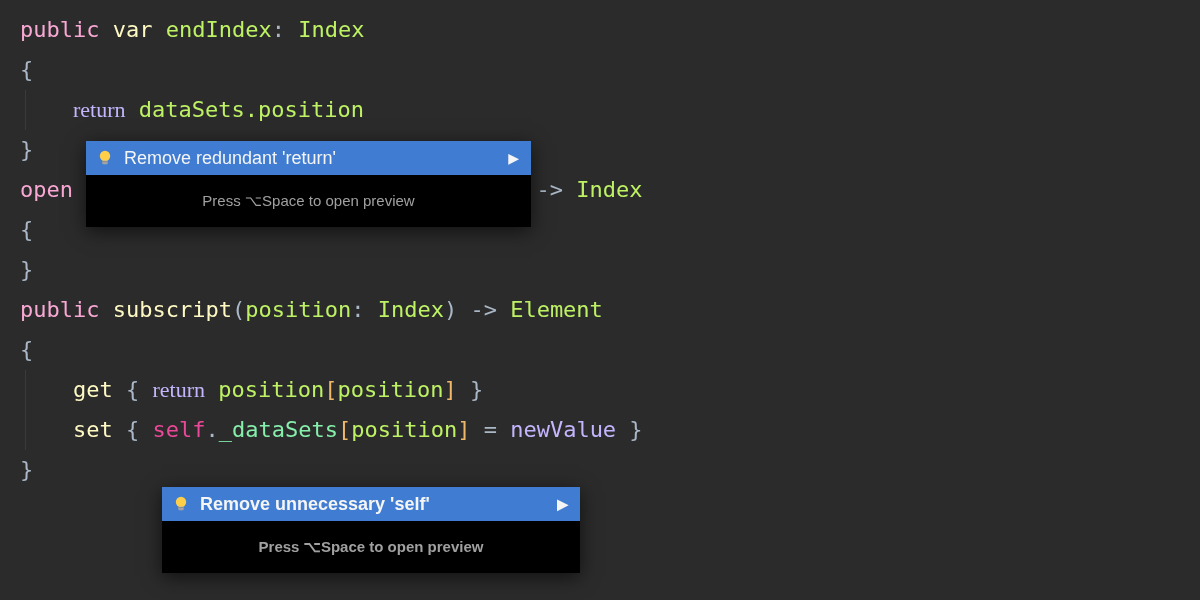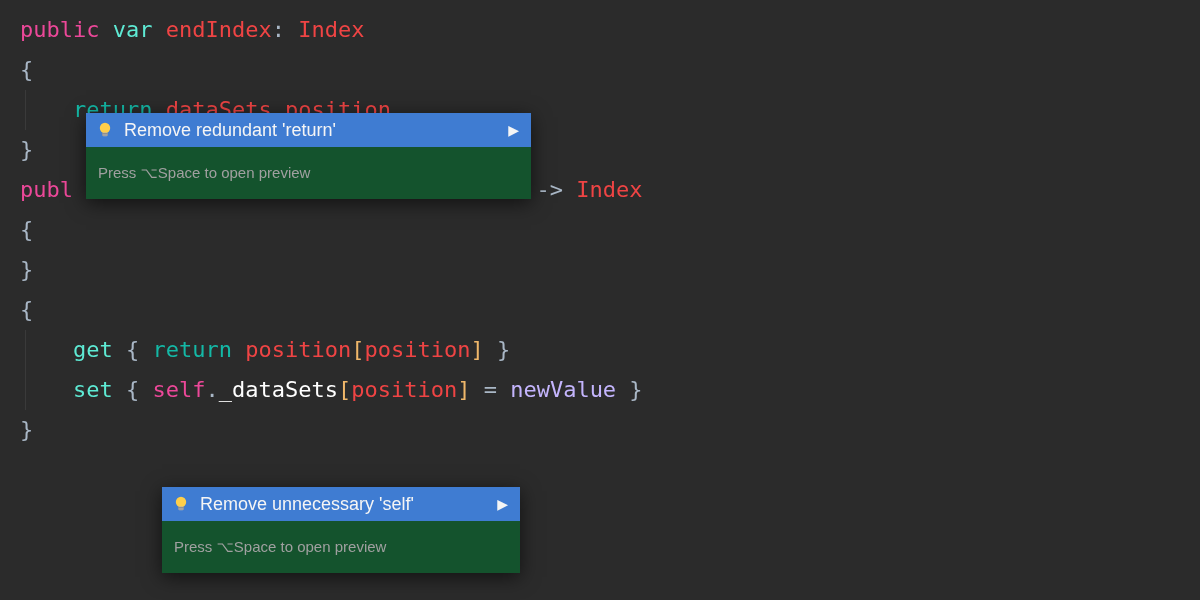--- a/index.html
+++ b/index.html
@@ -23,27 +23,27 @@
     position: relative;
   }
   .guide {
     position: absolute;
     left: 25px;
     top: 0;
     bottom: 0;
     width: 0;
     border-left: 1px solid #3a3a3a;
   }
-  .kw-modifier { color: #ec4899; }
-  .kw-decl     { color: #5eead4; }
-  .kw-return   { color: #14b8a6; }
-  .ident       { color: #ef4444; }
+  .kw-modifier { color: #f9a8d4; }
+  .kw-decl     { color: #fef9c3; }
+  .kw-return   { color: #c4b5fd; font-family: Liberation Serif, serif; }
+  .ident       { color: #bef264; }
   .punct       { color: #a9b7c6; }
   .self        { color: #ec4899; }
-  .field       { color: #ffffff; }
+  .field       { color: #86efac; }
   .bracket-o   { color: #efb76a; }
   .bracket-c   { color: #efb76a; }
   .newval      { color: #c4b5fd; }
 
   
   .popup {
     position: absolute;
     background: #3f7cd2;
     box-shadow: 0 4px 18px rgba(0,0,0,.6);
     font-family: -apple-system, "Helvetica Neue", Arial, sans-serif;
@@ -58,25 +58,26 @@
     font-size: 18px;
     gap: 10px;
     cursor: pointer;
   }
   .popup-row .arrow {
     margin-left: auto;
     font-size: 14px;
     color: #f5f5f5;
   }
   .popup-hint {
-    background: #14532d;
+    background: #000000;
     color: #a0a0a0;
     font-size: 15px;
     padding: 6px 12px;
     font-family: -apple-system, "Helvetica Neue", Arial, sans-serif;
+    text-align: center;
   }
   .bulb {
     width: 18px; height: 18px;
     flex-shrink: 0;
     display: inline-block;
   }
   .bulb svg { display:block; }
 </style>
 </head>
 <body>
@@ -84,53 +85,54 @@
 <div class="editor">
 
   <div class="line"><span class="kw-modifier">public</span> <span class="kw-decl">var</span> <span class="ident">endIndex</span><span class="punct">:</span> <span class="ident">Index</span></div>
 
   <div class="line"><span class="punct">{</span></div>
 
   <div class="line"><span class="guide"></span>    <span class="kw-return">return</span> <span class="ident">dataSets.position</span></div>
 
   <div class="line"><span class="punct">}</span></div>
 
-  <div class="line"><span class="kw-modifier">publ</span>                                   <span class="punct">-&gt;</span> <span class="ident">Index</span></div>
+  <div class="line"><span class="kw-modifier">open</span>                                   <span class="punct">-&gt;</span> <span class="ident">Index</span></div>
 
   <div class="line"><span class="punct">{</span></div>
 
 
   <div class="line"><span class="punct">}</span></div>
 
+  <div class="line"><span class="kw-modifier">public</span> <span class="kw-decl">subscript</span><span class="punct">(</span><span class="ident">position</span><span class="punct">:</span><span class="ident"> Index</span><span class="punct">)</span><span class="punct"> -&gt; </span><span class="ident">Element</span></div>
 
   <div class="line"><span class="punct">{</span></div>
 
   <div class="line"><span class="guide"></span>    <span class="kw-decl">get</span><span class="punct"> { </span><span class="kw-return">return</span><span class="ident"> position</span><span class="bracket-o">[</span><span class="ident">position</span><span class="bracket-c">]</span><span class="punct"> }</span></div>
 
   <div class="line"><span class="guide"></span>    <span class="kw-decl">set</span><span class="punct"> { </span><span class="self">self</span><span class="punct">.</span><span class="field">_dataSets</span><span class="bracket-o">[</span><span class="ident">position</span><span class="bracket-c">]</span><span class="punct"> = </span><span class="newval">newValue</span><span class="punct"> }</span></div>
 
   <div class="line"><span class="punct">}</span></div>
 
-  <div class="popup" style="left:86px; top:113px; width:445px;">
+  <div class="popup" style="left:86px; top:141px; width:445px;">
     <div class="popup-row">
       <span class="bulb">
         <svg viewBox="0 0 16 16" width="18" height="18">
           <circle cx="8" cy="6.2" r="4.6" fill="#ffcf4a"></circle>
           <rect x="5.7" y="10.2" width="4.6" height="3.4" rx="1" fill="#b8b8b8"></rect>
           <rect x="5.4" y="10.6" width="5.2" height="0.9" fill="#8d8d8d"></rect>
           <rect x="5.4" y="12.0" width="5.2" height="0.9" fill="#8d8d8d"></rect>
         </svg>
       </span>
       <span>Remove redundant 'return'</span>
       <span class="arrow">▶</span>
     </div>
     <div class="popup-hint">Press ⌥Space to open preview</div>
   </div>
 
-  <div class="popup" style="left:162px; top:487px; width:358px;">
+  <div class="popup" style="left:162px; top:487px; width:418px;font-weight:bold;">
     <div class="popup-row">
       <span class="bulb">
         <svg viewBox="0 0 16 16" width="18" height="18">
           <circle cx="8" cy="6.2" r="4.6" fill="#ffcf4a"></circle>
           <rect x="5.7" y="10.2" width="4.6" height="3.4" rx="1" fill="#b8b8b8"></rect>
           <rect x="5.4" y="10.6" width="5.2" height="0.9" fill="#8d8d8d"></rect>
           <rect x="5.4" y="12.0" width="5.2" height="0.9" fill="#8d8d8d"></rect>
         </svg>
       </span>
       <span>Remove unnecessary 'self'</span>

